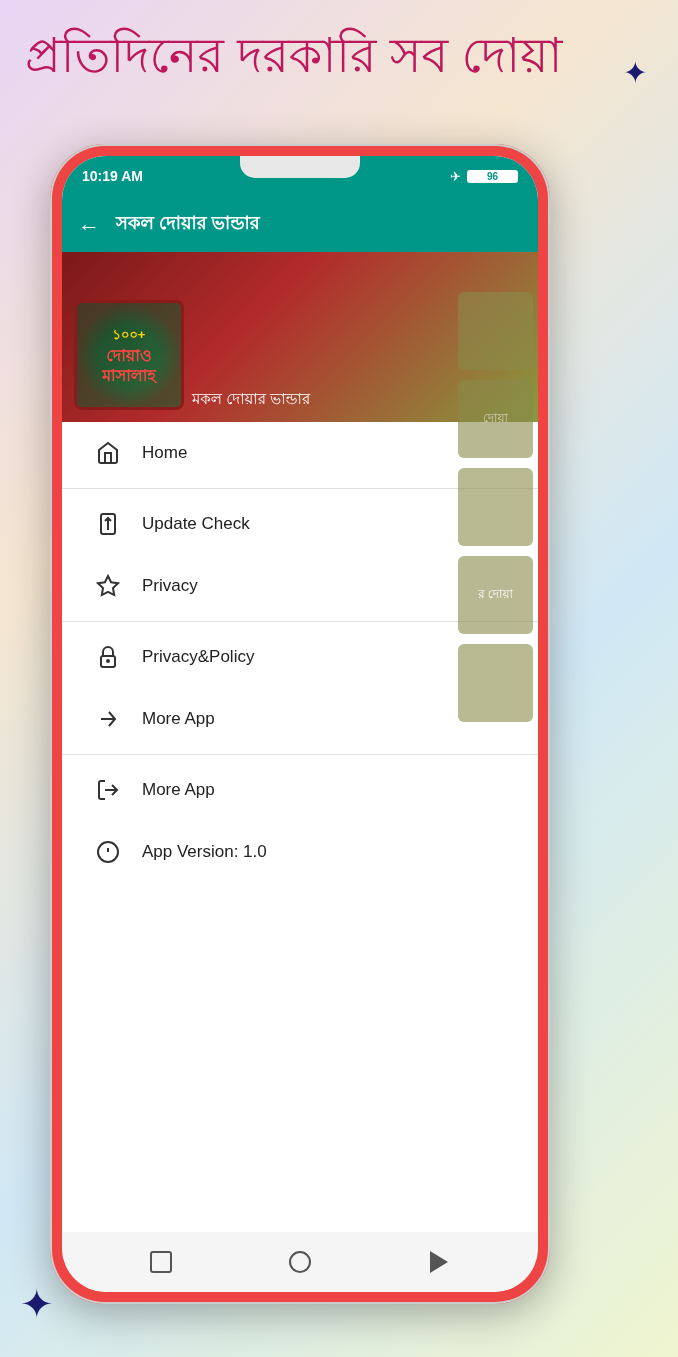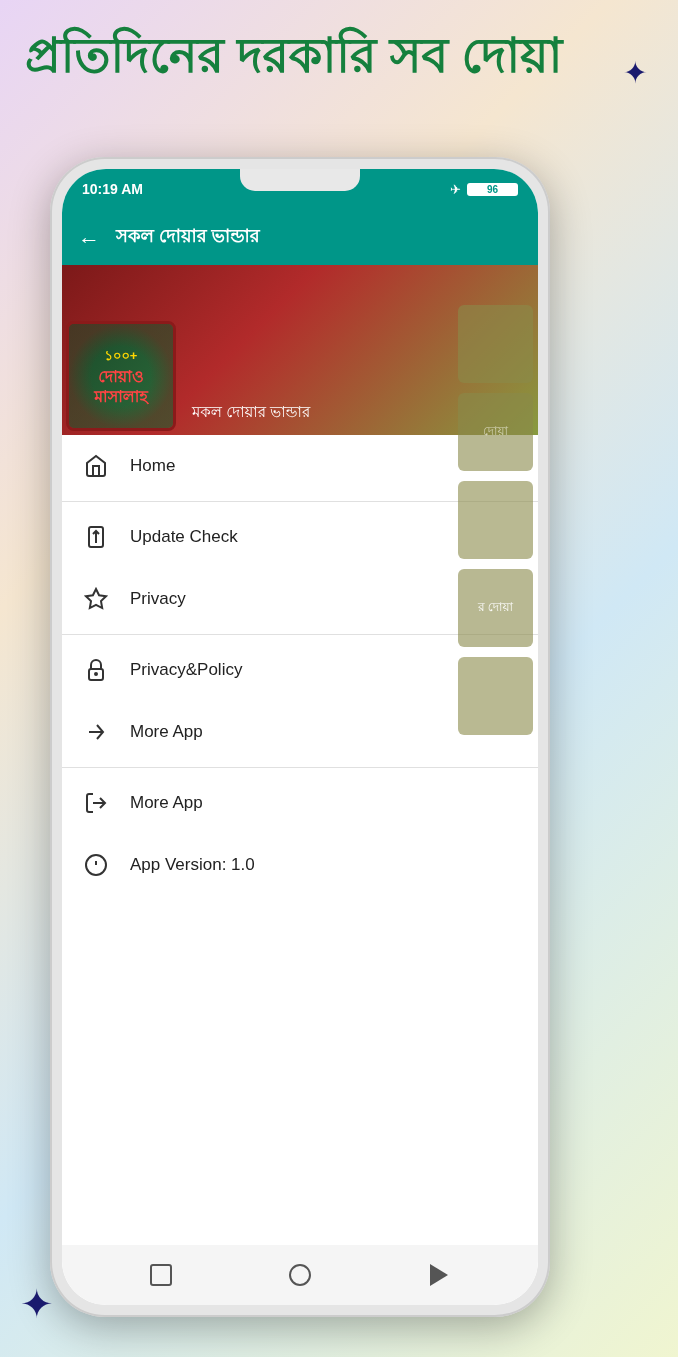--- a/index.html
+++ b/index.html
@@ -12,36 +12,36 @@
       overflow: hidden;
     }
 
     
     .page-title {
       position: absolute;
       top: 20px;
       left: 10px;
       right: 10px;
       font-size: 48px;
-      font-weight: 700;
-      color: #15803d;
+      font-weight: 400;
+      color: #be185d;
       text-align: left;
       font-family: 'Arial', sans-serif;
       line-height: 1.1;
       padding: 10px 15px;
     }
 
     
     .phone-frame {
       position: absolute;
-      top: 157px;
+      top: 144px;
       left: 50px;
       width: 500px;
       height: 1160px;
-      background: #e5e5e5;
+      background: #ef4444;
       border-radius: 55px;
       box-shadow: 0 10px 40px rgba(0,0,0,0.3), inset 0 0 0 2px #ccc;
       overflow: hidden;
     }
 
     .phone-inner {
       position: absolute;
       top: 12px;
       left: 12px;
       right: 12px;
@@ -114,21 +114,21 @@
       font-size: 18px;
       font-weight: bold;
     }
 
     
     .drawer-header {
       background: linear-gradient(135deg, #8b2020 0%, #cc3333 50%, #6b7c3a 100%);
       height: 170px;
       display: flex;
       align-items: flex-end;
-      padding: 4px;
+      padding: 12px;
       position: relative;
       overflow: hidden;
     }
     .drawer-header::before {
       content: '';
       position: absolute;
       top: 0; left: 0; right: 0; bottom: 0;
       background: linear-gradient(135deg, #7a1818 0%, #b02a2a 40%, #8b9e40 100%);
       opacity: 0.9;
     }
@@ -181,21 +181,21 @@
     }
 
     
     .menu-container {
       background: white;
       flex: 1;
     }
     .menu-item {
       display: flex;
       align-items: center;
-      padding: 16px 20px;
+      padding: 16px 32px;
       gap: 20px;
       cursor: pointer;
       min-height: 62px;
     }
     .menu-item-text {
       font-size: 17px;
       color: #222;
     }
     .menu-icon {
       width: 28px;

